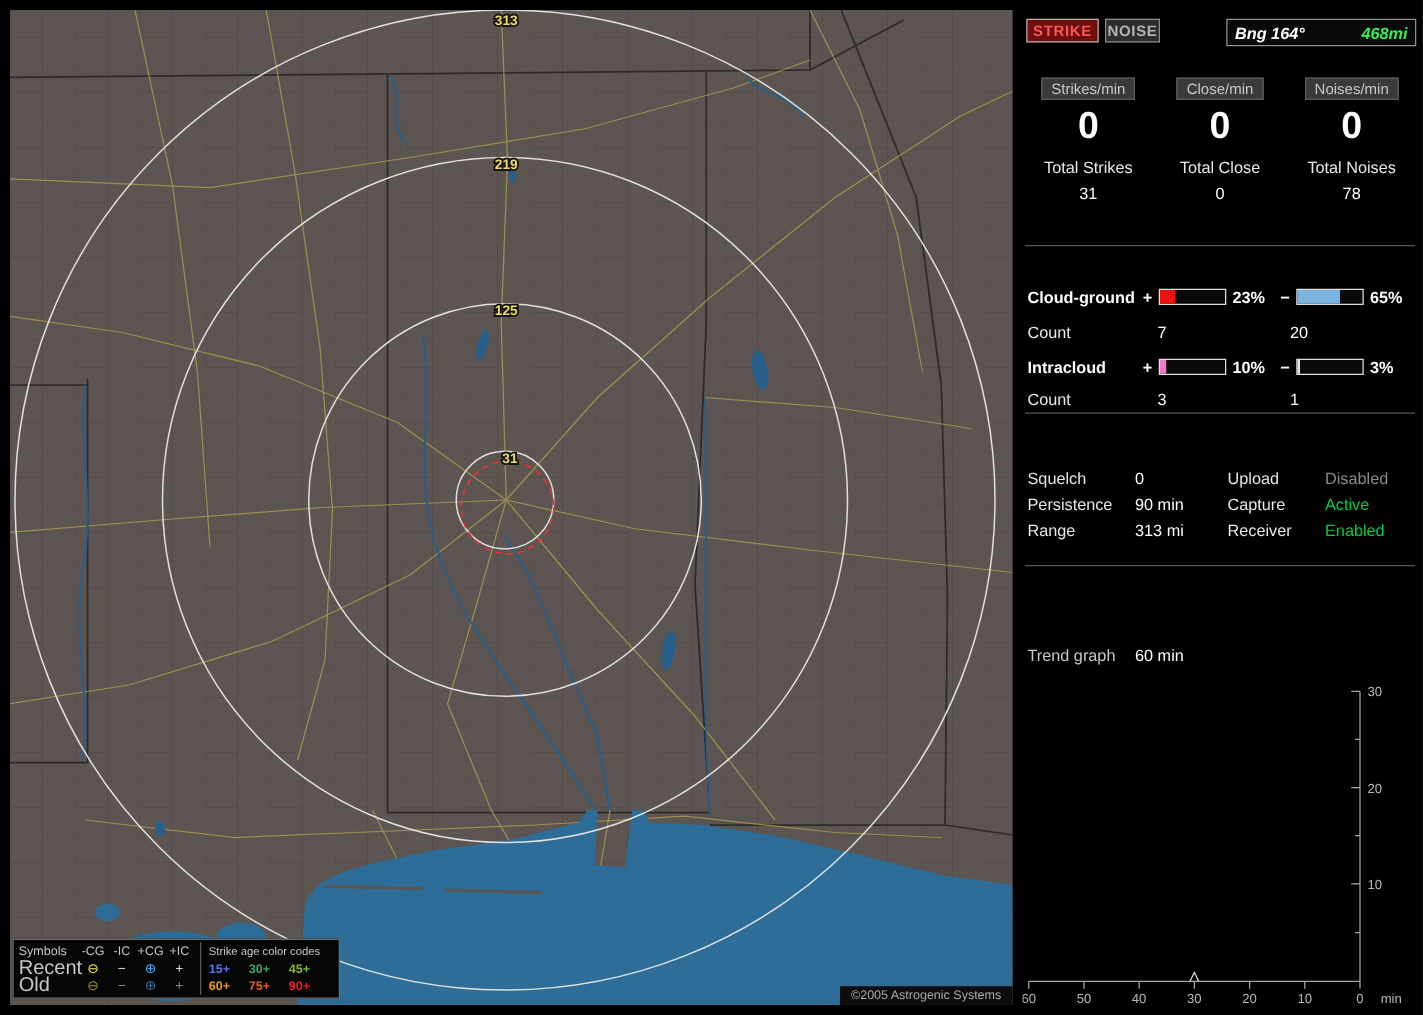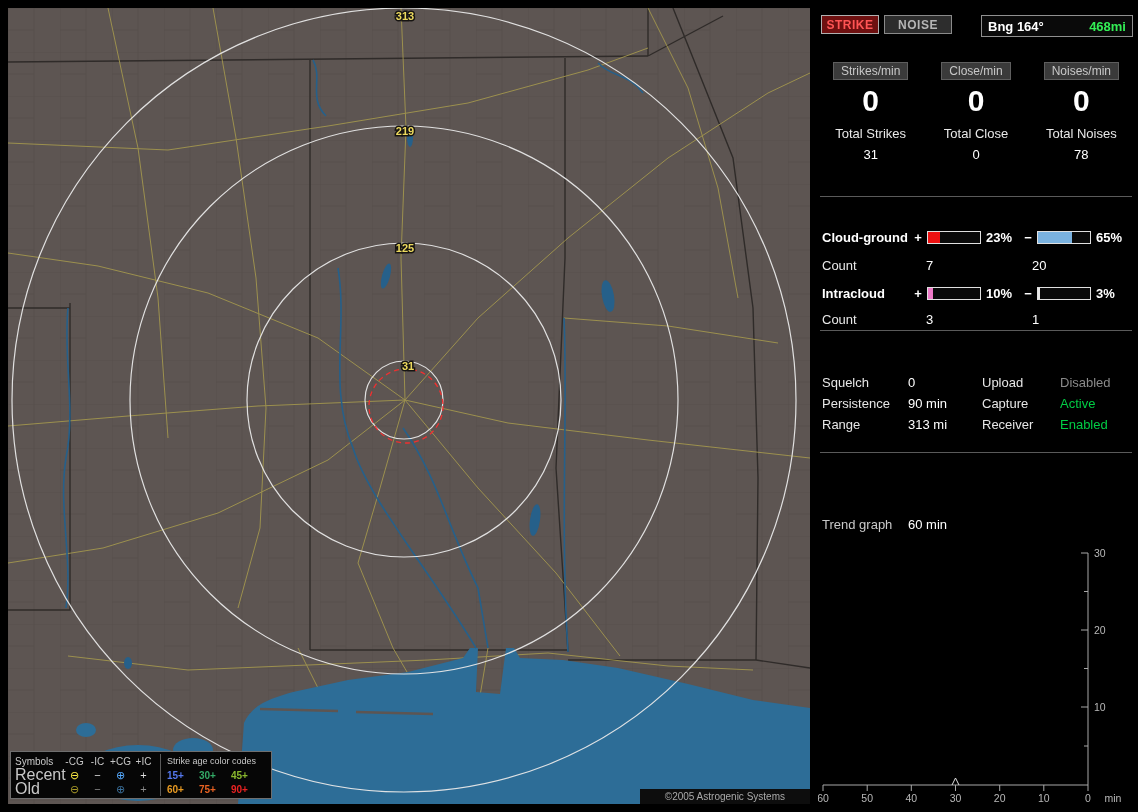--- a/index.html
+++ b/index.html
@@ -18,30 +18,30 @@
             border-left:1px solid #5a5a5a;margin-left:5px;padding-left:6px;}
   .lg-head{font-size:10px;text-align:center;}
   .lg-head.first{text-align:left;}
   .lg-agehead{grid-column:1/4;font-size:9px;white-space:nowrap;}
   .lg-rowlabel{font-size:16px;}
   .sym{font-size:11px;line-height:12px;text-align:center;}
   .sym-cg-r{color:#ffee44}.sym-ic-r{color:#dddddd}.sym-pcg-r{color:#55aaff}.sym-pic-r{color:#dddddd}
   .sym-cg-o{color:#a89a28}.sym-ic-o{color:#8a8a8a}.sym-pcg-o{color:#3a6f9a}.sym-pic-o{color:#8a8a8a}
   .lg-age{font-size:10px;font-weight:bold;text-align:left;}
   .map-copyright{position:absolute;right:0;bottom:0;background:#0d0d0d;color:#aaa;font-size:10px;
-                 padding:2px 25px;}
+                 padding:2px 9px;}
   
   .sidebar{position:absolute;left:818px;top:8px;width:316px;height:796px;color:#e6e6e6;font-size:13px;}
   .btn{position:absolute;top:7px;height:19px;font-size:12px;font-weight:bold;text-align:center;
        line-height:18px;letter-spacing:.5px;box-sizing:border-box;cursor:pointer;}
   .btn-strike{left:3px;width:58px;background:#6e1010;border:1px solid #b0b0b0;color:#ff5555;}
-  .btn-noise{left:66px;width:68px;background:#2d2d2d;border:1px solid #8a8a8a;color:#b5b5b5;}
+  .btn-noise{left:66px;width:44px;background:#2d2d2d;border:1px solid #8a8a8a;color:#b5b5b5;}
   .bng-box{position:absolute;top:7px;right:1px;width:138px;height:20px;background:#0a0a0a;
            border:1px solid #909090;box-sizing:content-box;display:flex;align-items:center;
-           justify-content:space-between;padding:0 6px;font-size:13px;font-weight:bold;}
+           justify-content:space-between;padding:0 6px;font-size:13px;font-weight:bold;font-style:italic;}
   .bng-label{color:#fff;} .bng-dist{color:#33ee55;text-align:center;}
   .rates{position:absolute;top:54px;left:0;width:100%;display:flex;}
   .rate-col{flex:1;display:flex;flex-direction:column;align-items:center;}
   .rate-label{background:#3a3a3a;border:1px solid #5e5e5e;color:#c8c8c8;font-size:12px;padding:1px 7px;}
   .rate-value{color:#fff;font-size:30px;font-weight:bold;margin-top:6px;line-height:30px;}
   .total-label{color:#e8e8e8;font-size:13px;margin-top:10px;}
   .total-value{color:#fff;font-size:13px;margin-top:6px;}
   .sep{position:absolute;left:2px;right:2px;border-top:1px solid #5a5a5a;height:0;}
   .sep1{top:188px;} .sep2{top:322px;} .sep3{top:444px;}
   .dist-title{position:absolute;top:195px;left:2px;right:2px;color:#c8c8c8;font-size:13px;

